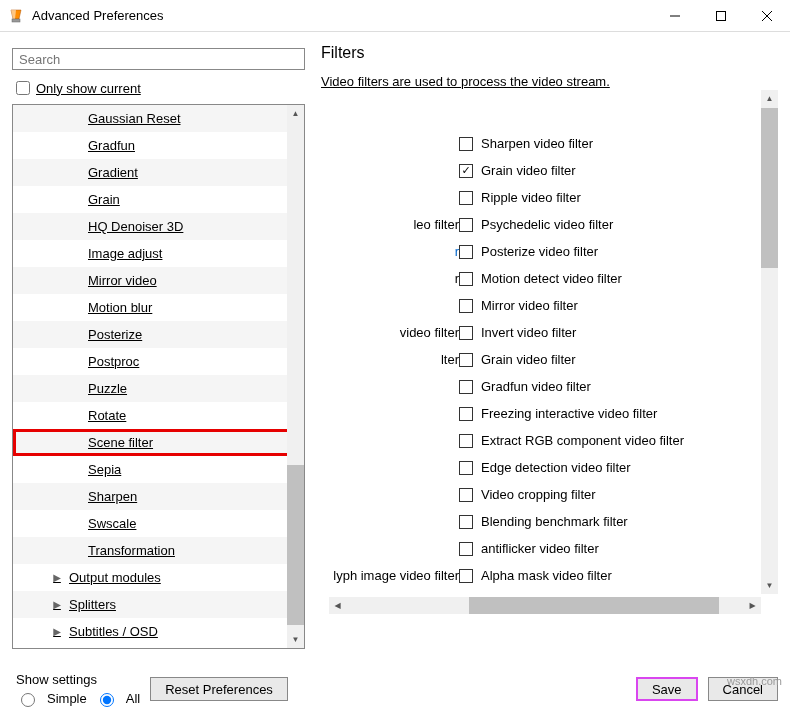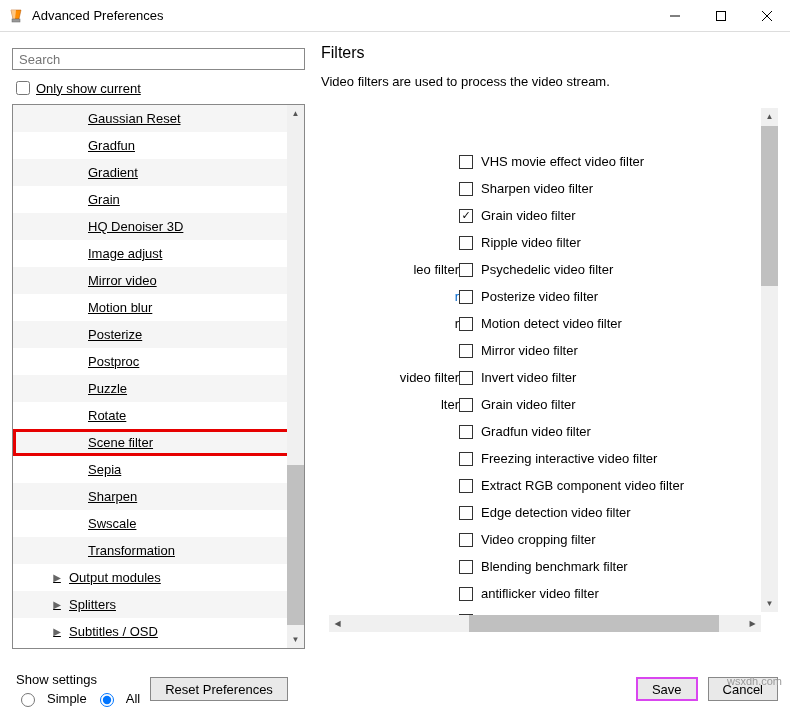--- a/index.html
+++ b/index.html
@@ -26,21 +26,21 @@
     .tree-item.parent { padding-left: 38px; }
     .chevron { width: 12px; text-align: center; margin-right: 6px; color: #666; font-size: 10px; }
     .tree-item.highlighted { outline: 3px solid #e60000; outline-offset: -3px; }
     .tree-scroll { position: absolute; right: 0; top: 0; bottom: 0; width: 17px; background: #f0f0f0; }
     .tree-scroll-thumb { position: absolute; right: 0; width: 17px; background: #c0c0c0; }
     .tree-scroll-arrow { position: absolute; width: 17px; height: 17px; text-align: center; font-size: 8px; line-height: 17px; color: #555; }
     
     
     .right-panel { flex: 1; padding-top: 12px; padding-left: 4px; position: relative; }
     .rp-title { font-size: 16px; margin-bottom: 12px; }
-    .rp-desc { font-size: 13px; margin-bottom: 18px; }
+    .rp-desc { font-size: 13px; margin-bottom: 0; text-decoration: underline; }
     .filters-wrap { border-top: 1px solid transparent; height: 535px; position: relative; overflow: hidden; }
     .filters-content { padding-left: 8px; padding-top: 40px; }
     .filter-row { display: flex; align-items: center; height: 27px; }
     .leftlabel { width: 130px; font-size: 13px; color: #000; text-align: right; overflow: hidden; white-space: nowrap; padding-left: 0; }
     .leftlabel.lnk { color: #0066cc; }
     .chk-wrap { display: flex; align-items: center; }
     .chk { width: 14px; height: 14px; border: 1px solid #333; margin-right: 8px; display: flex; align-items: center; justify-content: center; font-size: 11px; }
     
     .filters-vscroll { position: absolute; right: 0; top: 0; bottom: 30px; width: 17px; background: #f0f0f0; }
     .filters-vthumb { position: absolute; right: 0; width: 17px; height: 160px; top: 18px; background: #c0c0c0; }
@@ -172,27 +172,20 @@
 
   <div class="right-panel">
     <div class="rp-title">Filters</div>
     <div class="rp-desc">Video filters are used to process the video stream.</div>
     <div class="filters-wrap">
       <div class="filters-content" id="filters">
           <div class="filter-row">
             <div class="leftlabel"></div>
             <label class="chk-wrap">
               <span class="chk"></span>
-              <span>VHS movie effect video filter</span>
-            </label>
-          </div>
-          <div class="filter-row">
-            <div class="leftlabel"></div>
-            <label class="chk-wrap">
-              <span class="chk"></span>
               <span>Sharpen video filter</span>
             </label>
           </div>
           <div class="filter-row">
             <div class="leftlabel"></div>
             <label class="chk-wrap">
               <span class="chk">✓</span>
               <span>Grain video filter</span>
             </label>
           </div>

